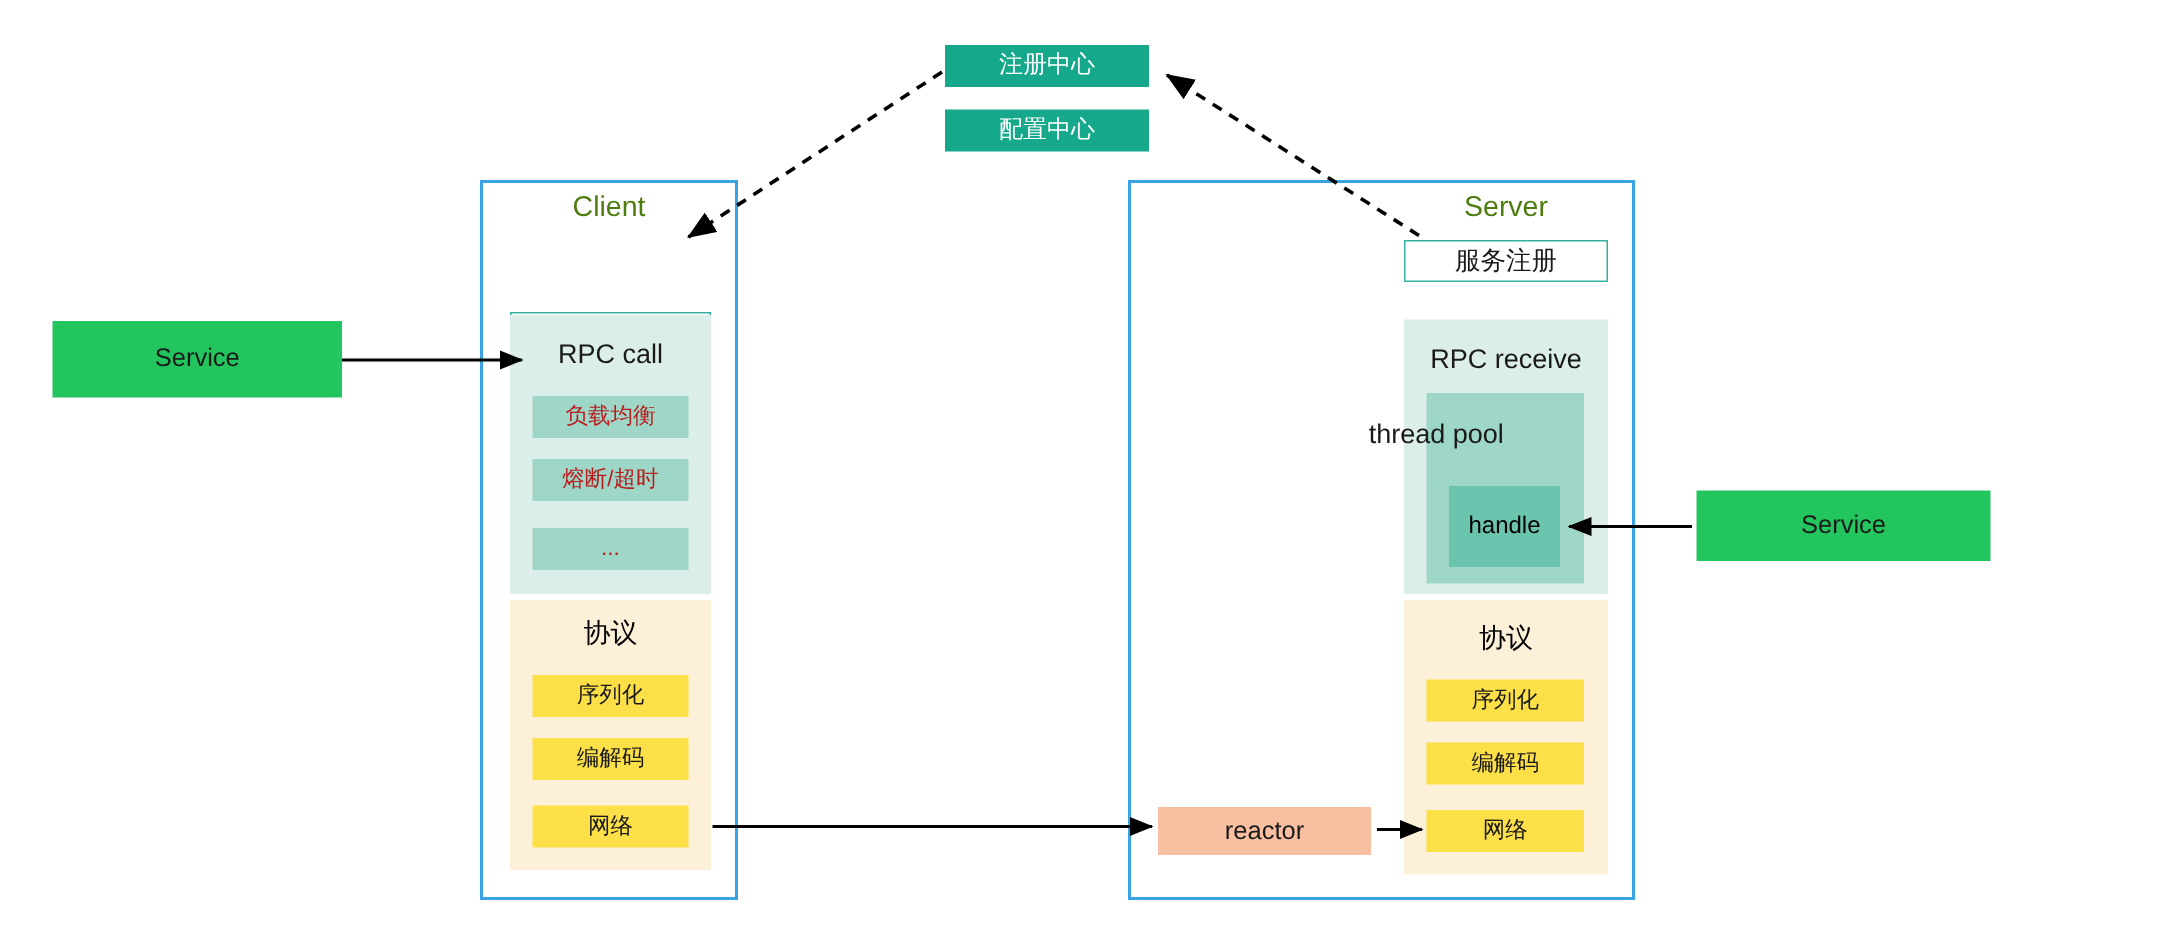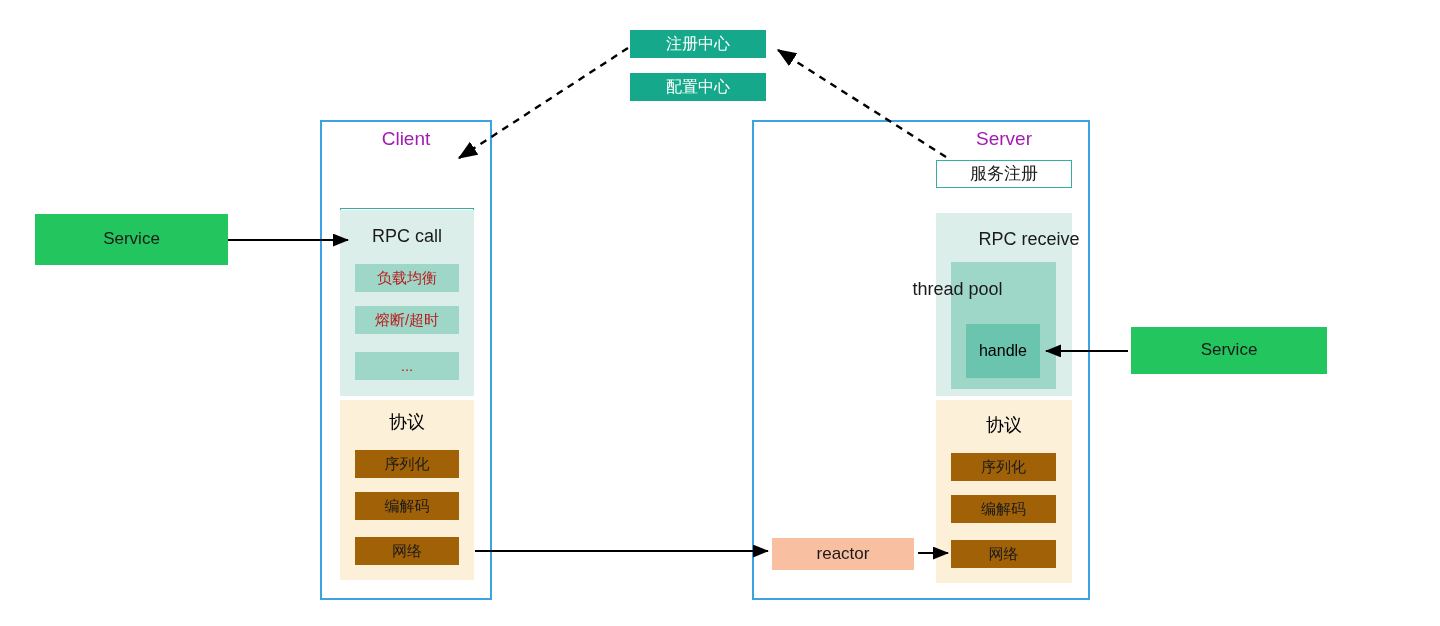--- a/index.html
+++ b/index.html
@@ -26,21 +26,21 @@
     line-height: 1.1;
   }
 
   
   .container-box {
     border: 2px solid #3aa3e3;
     background: #ffffff;
   }
   .container-title {
     font-size: 19px;
-    color: #a21caf;
+    color: #4d7c0f;
     white-space: nowrap;
   }
 
   
   .teal-solid {
     background: #15a88a;
     color: #ffffff;
     font-size: 16px;
   }
 
@@ -69,21 +69,21 @@
 
   
   .service-box {
     background: #22c55e;
     color: #1a1a1a;
     font-size: 17px;
   }
 
   
   .orange-l1 { background: #fdf0d9; }
-  .orange-chip { background: #a16207; font-size: 15px; color: #1a1a1a; }
+  .orange-chip { background: #fde047; font-size: 15px; color: #1a1a1a; }
   .orange-title { font-size: 18px; color: #000000; }
 
   
   .reactor-box {
     background: #f8bfa0;
     color: #1a1a1a;
     font-size: 17px;
   }
 
   
@@ -156,21 +156,21 @@
 
   <div class="abs ctr container-title" style="left:936px; top:126px; width:136px; height:26px;">
     <span>Server</span>
   </div>
 
   <div class="abs ctr teal-outline" style="left:936px; top:160px; width:136px; height:28px;">
     <span>服务注册</span>
   </div>
 
   <div class="abs green-l1" style="left:936px; top:213px; width:136px; height:183px;"></div>
-  <div class="abs ctr panel-title" style="left:936px; top:229px; width:136px; height:22px;margin-left:25px;">
+  <div class="abs ctr panel-title" style="left:936px; top:229px; width:136px; height:22px;">
     <span>RPC receive</span>
   </div>
 
   <div class="abs green-l2" style="left:951px; top:262px; width:105px; height:127px;"></div>
   <div class="abs ctr panel-title" style="left:905px; top:279px; width:105px; height:22px;">
     <span>thread pool</span>
   </div>
 
   <div class="abs ctr green-l3" style="left:966px; top:324px; width:74px; height:54px; font-size:16px;">
     <span>handle</span>

